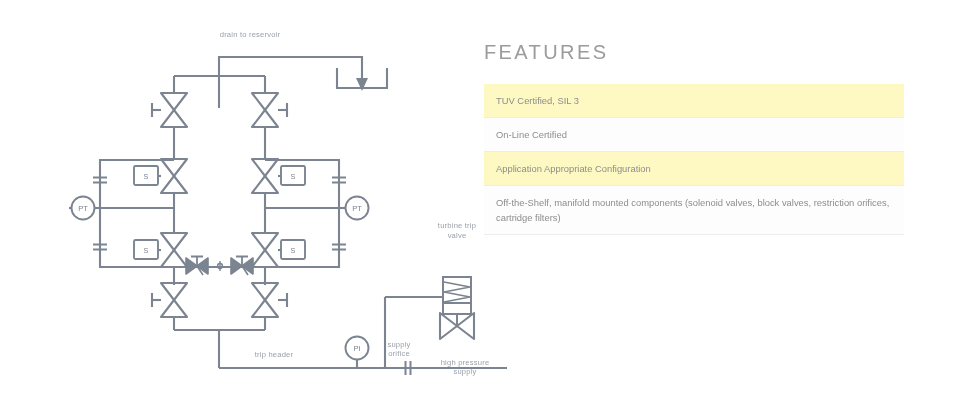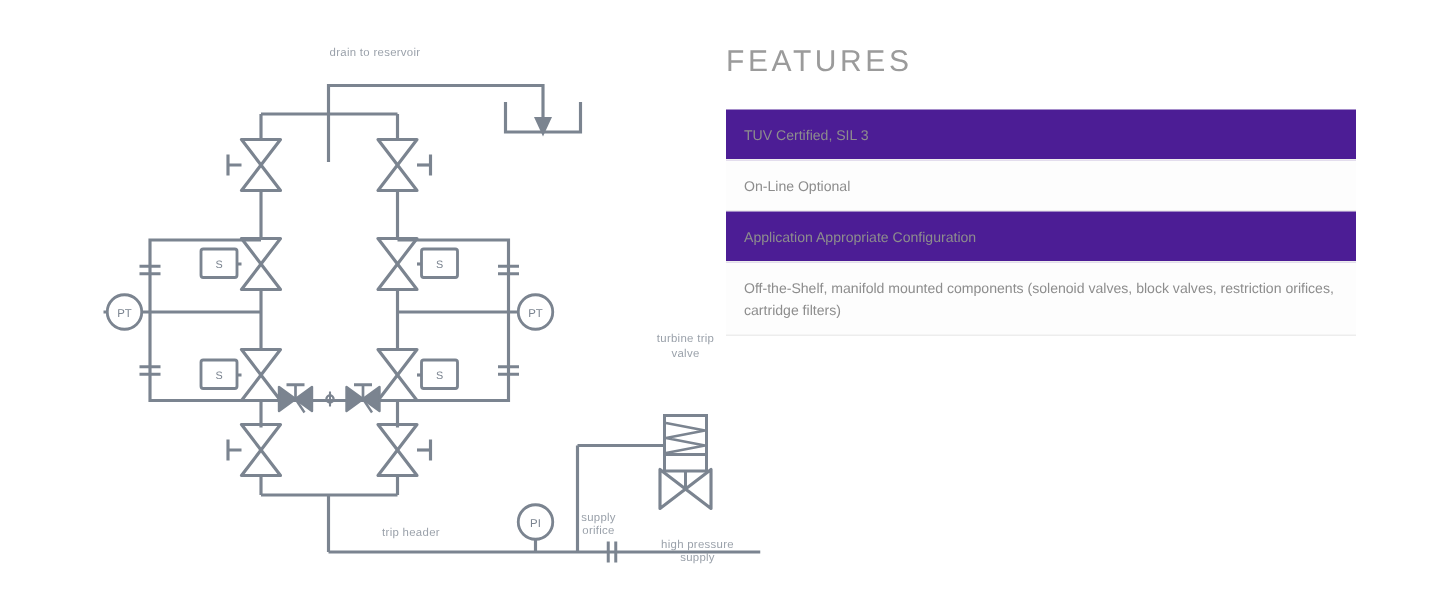--- a/index.html
+++ b/index.html
@@ -27,21 +27,21 @@
     fill:#7b8490;
   }
   .sbox-text{
     font-family:"Liberation Sans", sans-serif;
     font-size:7.2px;
     fill:#7b8490;
   }
 
   
   #features-panel{
-    position:absolute;left:484px;top:4px;width:425px;height:292px;
+    position:absolute;left:484px;top:15px;width:425px;height:292px;
   }
   #features-title{
     position:absolute;left:0;top:26px;
     font-size:20px;
     letter-spacing:2.4px;
     color:#9b9b9b;
     font-weight:400;
     white-space:nowrap;
   }
   #features-list{
@@ -49,21 +49,21 @@
   }
   .feature-row{
     box-sizing:border-box;
     width:420px;
     padding:9px 12px 9px 12px;
     font-size:9.4px;
     line-height:15px;
     color:#8d8d8d;
     border-bottom:1px solid #ededed;
   }
-  .feature-row.shaded{background:#4c1d95;}
+  .feature-row.shaded{background:#fef9c3;}
   .feature-row.plain{background:#fdfdfd;}
 </style>
 </head>
 <body>
 
 <div id="page">
 
   <div id="diagram-panel">
     <svg id="pid" width="470" height="400" viewBox="0 0 470 400">
 
@@ -238,19 +238,19 @@
         <use href="#bowtie-h"></use>
       </g>
 
     </svg>
   </div>
 
   <div id="features-panel">
     <div id="features-title">FEATURES</div>
     <div id="features-list">
         <div class="feature-row shaded">TUV Certified, SIL 3</div>
-        <div class="feature-row plain">On-Line Optional</div>
+        <div class="feature-row plain">On-Line Certified</div>
         <div class="feature-row shaded">Application Appropriate Configuration</div>
         <div class="feature-row plain">Off-the-Shelf, manifold mounted components (solenoid valves, block valves, restriction orifices, cartridge filters)</div>
       </div>
   </div>
 
 </div>
 
 </body></html>

